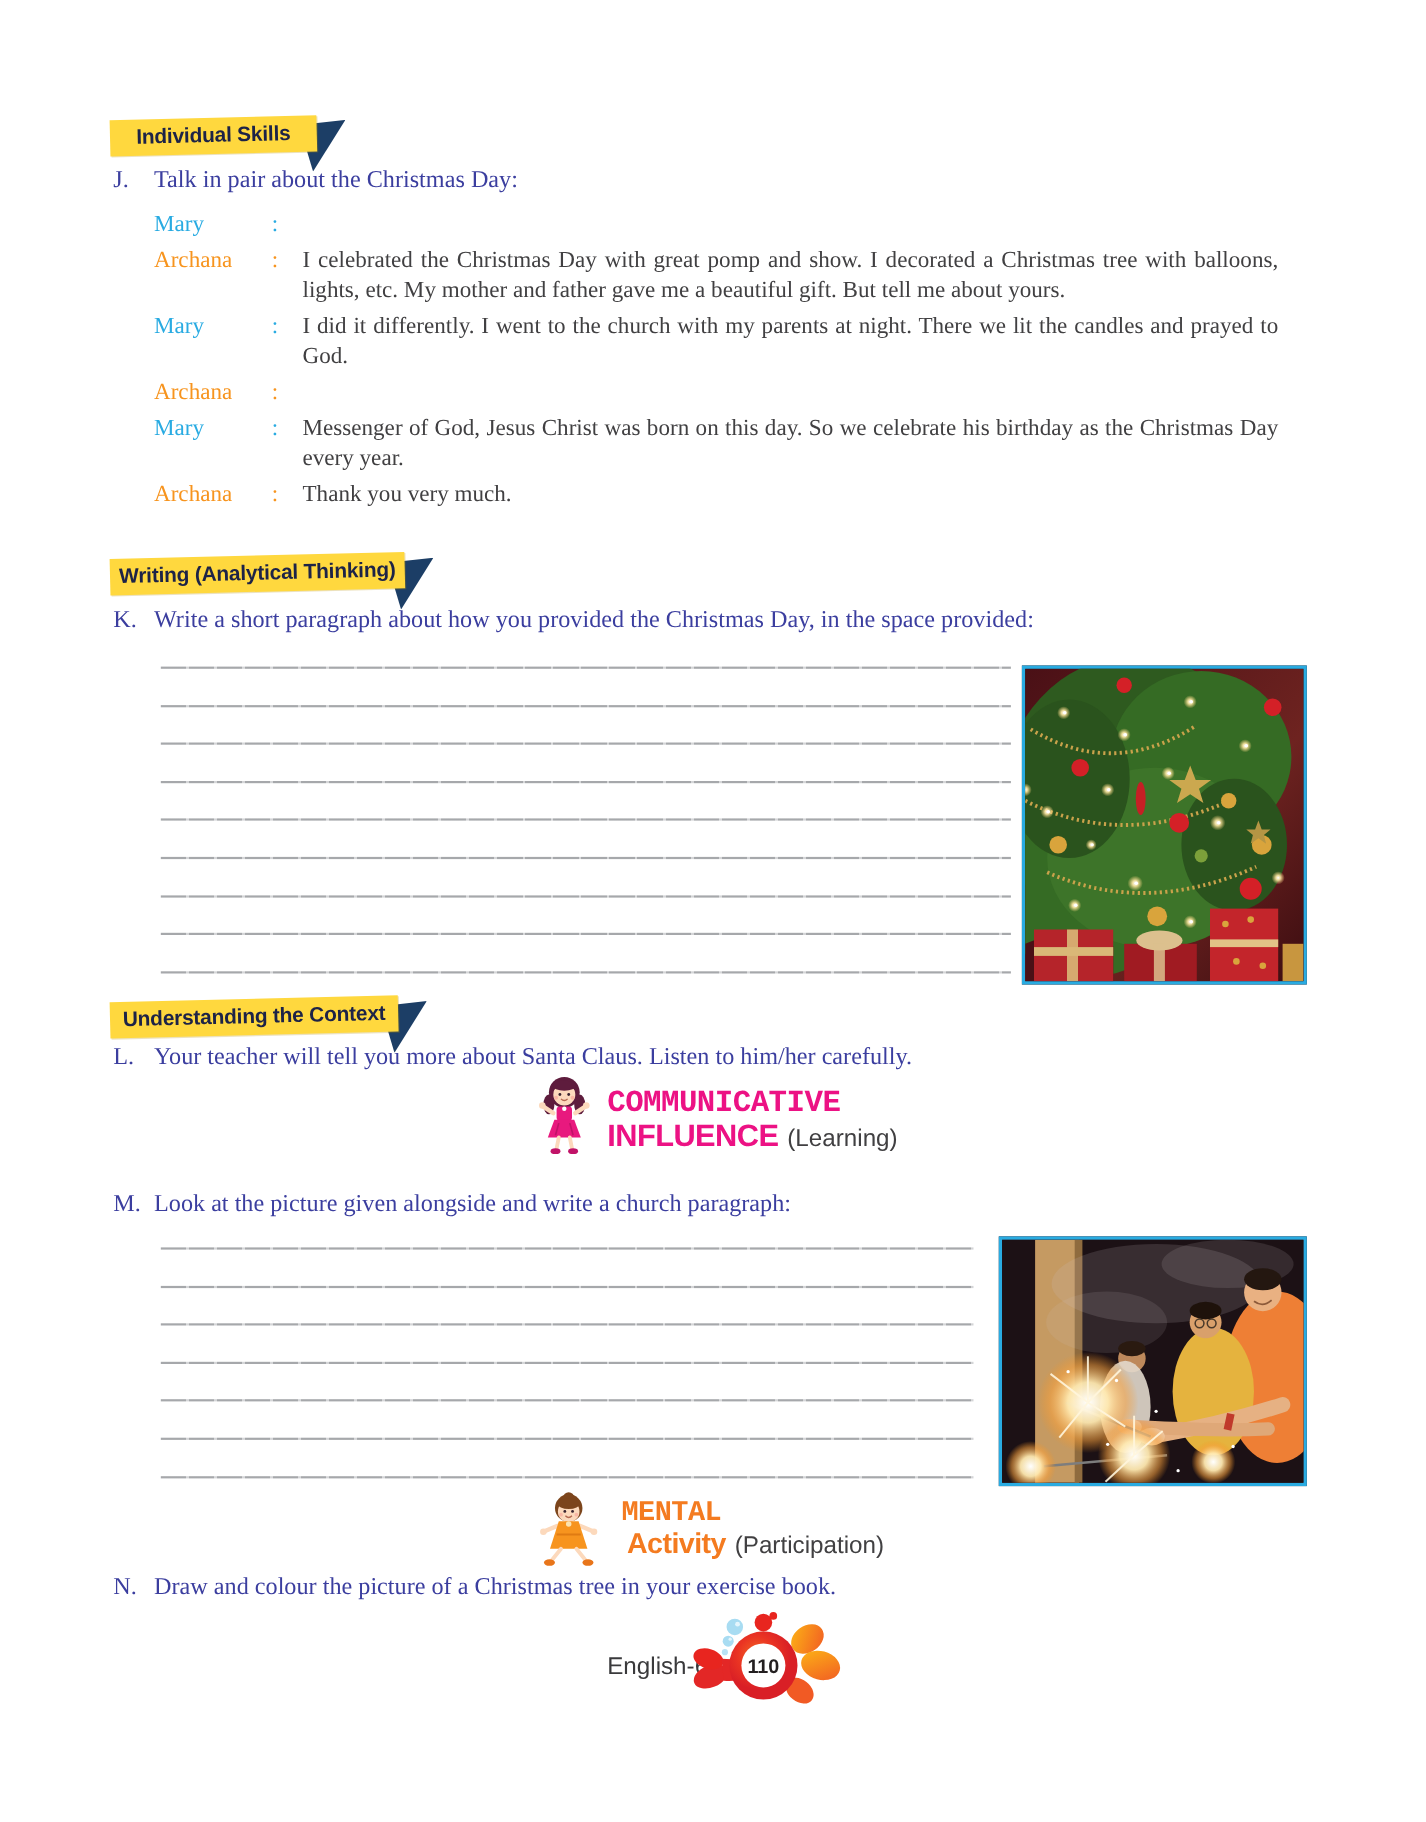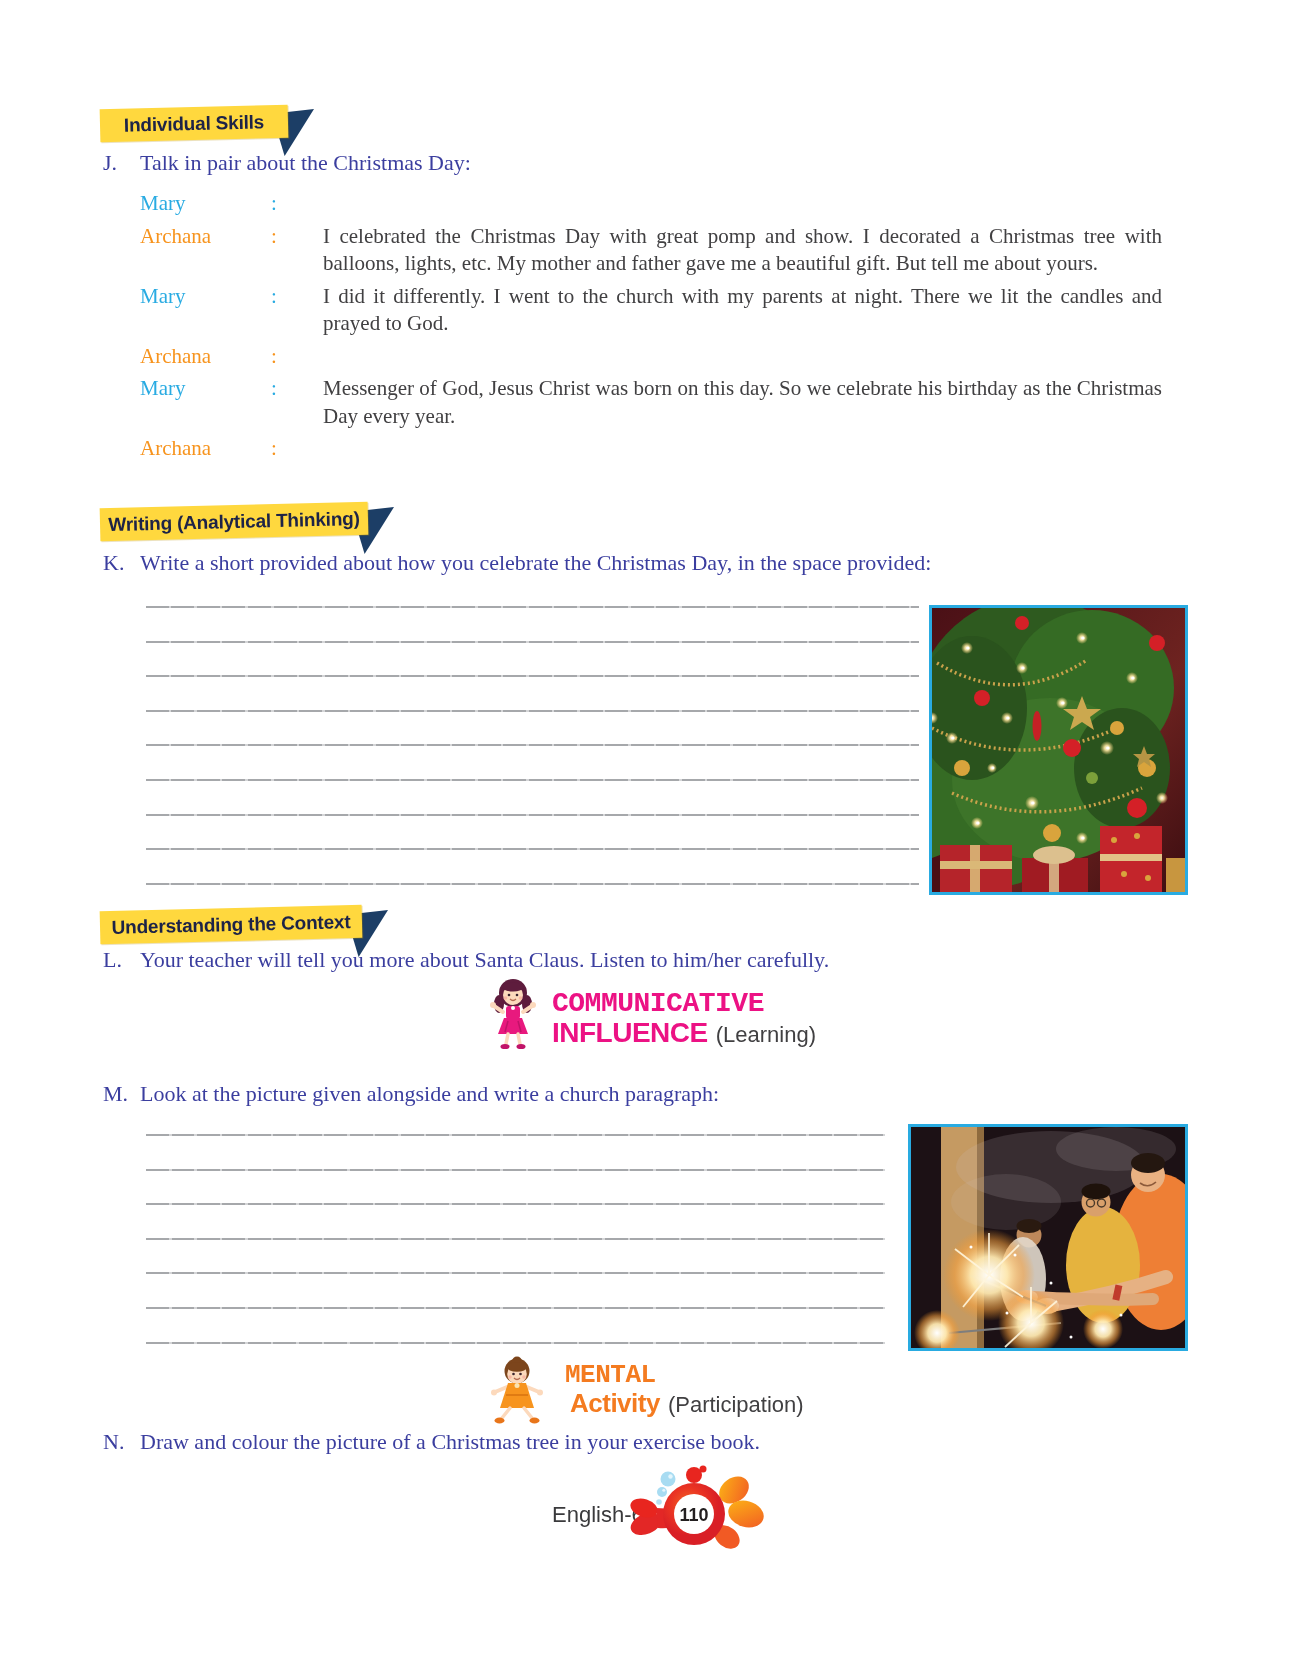--- a/index.html
+++ b/index.html
@@ -19,21 +19,21 @@
 
   
   .sec-heading{position:absolute;left:103px;right:120px;display:flex;
                font-size:22px;color:#3B3E9F;line-height:27px;}
   .sec-letter{width:37px;flex:none;}
   .sec-text{flex:1;}
 
   
   .dialogue{position:absolute;left:140px;top:190px;width:1022px;}
   .dlg-row{display:grid;grid-template-columns:107px 24px 1fr;margin-bottom:5px;
-           font-size:21px;line-height:27.5px;gap:24px;}
+           font-size:21px;line-height:27.5px;}
   .dlg-speaker.mary{color:#29ABE2;}
   .dlg-speaker.archana{color:#F7941E;}
   .dlg-colon.mary{color:#29ABE2;}
   .dlg-colon.archana{color:#F7941E;}
   .dlg-text{color:#414042;text-align:justify;padding-left:4px;}
 
   
   .lines-block{position:absolute;}
   .writing-line{height:2px;
      background:repeating-linear-gradient(90deg,#A6A8AB 0 23px,#D4D5D7 23px 25.5px);}
@@ -92,33 +92,34 @@
     <span class="dlg-colon archana">:</span>
   </div>
   <div class="dlg-row">
     <span class="dlg-speaker mary">Mary</span>
     <span class="dlg-colon mary">:</span>
     <span class="dlg-text">Messenger of God, Jesus Christ was born on this day. So we celebrate his birthday as the Christmas Day every year.</span>
   </div>
   <div class="dlg-row">
     <span class="dlg-speaker archana">Archana</span>
     <span class="dlg-colon archana">:</span>
+    <span class="dlg-text">Thank you very much.</span>
   </div>
 </div>
 
 <div class="banner" style="left:100px;top:505px;width:268px;">
   <span class="banner-flag"></span>
   <span class="banner-box">
       <span>Writing (Analytical Thinking)</span>
     </span>
 </div>
 
 <div class="sec-heading" style="top:549px;">
   <span class="sec-letter">K.</span>
-  <span class="sec-text">Write a short provided about how you celebrate the Christmas Day, in the space provided:</span>
+  <span class="sec-text">Write a short paragraph about how you provided the Christmas Day, in the space provided:</span>
 </div>
 
 <div class="lines-block" style="left:146px;top:606px;width:773px;">
     <div class="writing-line"></div>
     <div class="writing-line"></div>
     <div class="writing-line"></div>
     <div class="writing-line"></div>
     <div class="writing-line"></div>
     <div class="writing-line"></div>
     <div class="writing-line"></div>

